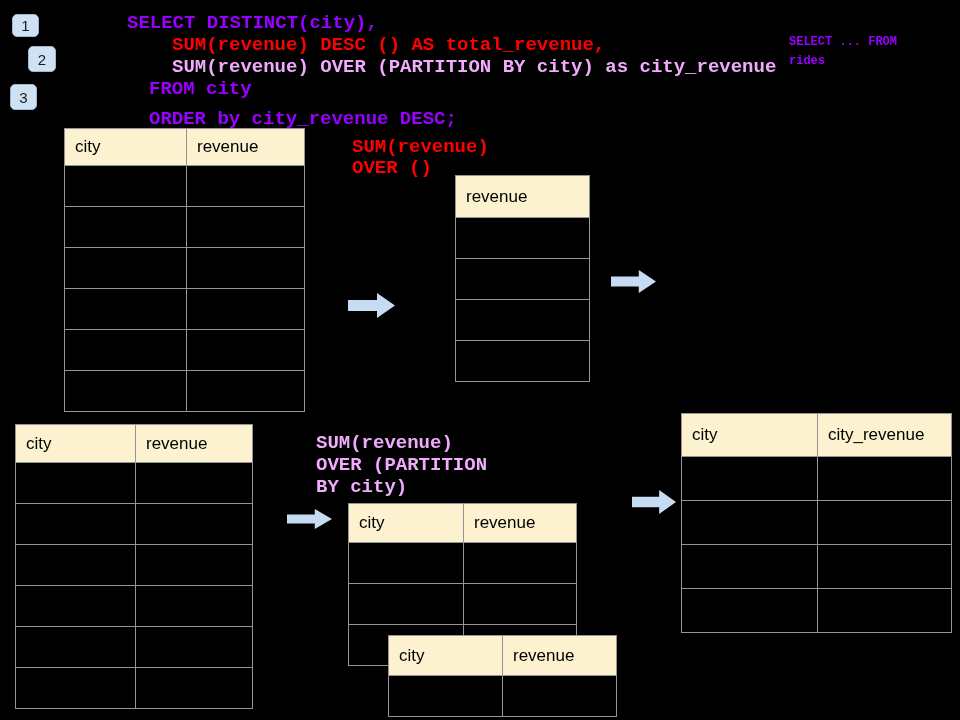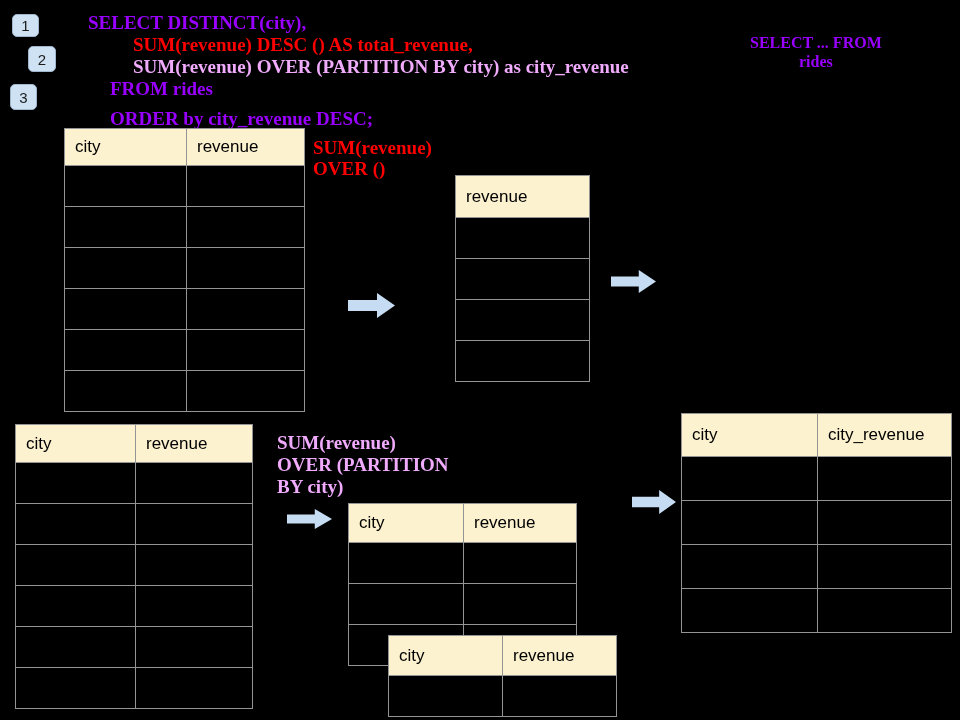--- a/index.html
+++ b/index.html
@@ -8,32 +8,32 @@
 
   
   .badge{position:absolute;background:#CFE2F3;border:1px solid #9FB6CF;border-radius:5px;
          color:#1b1b1b;font:15px "Liberation Sans",sans-serif;
          display:flex;align-items:center;justify-content:center;box-sizing:border-box;}
   #badge-1{left:12px;top:14px;width:27px;height:23px;}
   #badge-2{left:28px;top:46px;width:28px;height:26px;}
   #badge-3{left:10px;top:84px;width:27px;height:26px;}
 
   
-  .code{position:absolute;font-family:Liberation Serif, serif;
-        font-weight:700;white-space:pre-line;}
+  .code{position:absolute;font-family:Liberation Mono, monospace;
+        font-weight:700;white-space:pre-line;margin-left:39px;}
   .purple{color:#9900FF;}
   .red{color:#FF0000;}
   .green{color:#f0abfc;}
   .sql-line{font-size:19px;line-height:22px;}
   #sql-l1{left:88px;top:12px;}
   #sql-l2{left:133px;top:34px;}
   #sql-l3{left:133px;top:56px;}
   #sql-l4{left:110px;top:78px;}
   #sql-l5{left:110px;top:108px;}
-  #side-note{left:750px;top:33px;font-size:16px;line-height:19px;text-align:center;}
+  #side-note{left:750px;top:33px;font-size:12px;line-height:19px;}
   #label-total{left:313px;top:137px;font-size:19px;line-height:21px;}
   #label-partition{left:277px;top:432px;font-size:19px;line-height:22px;}
 
   
   table.tbl{position:absolute;border-collapse:collapse;table-layout:fixed;background:#000;border-radius:18px;}
   .tbl th,.tbl td{border:1px solid #949494;padding:0;box-sizing:border-box;}
   .tbl th{background:#FCF2CF;font:400 17px "Liberation Sans",sans-serif;color:#000;
           text-align:left;padding-left:10px;}
   #t1{left:64px;top:128px;width:241px;}
   #t1 th{height:37px;} #t1 td{height:41px;} #t1 .c0{width:122px;}
@@ -61,21 +61,21 @@
 
 <div class="stage">
 
   <div class="badge" id="badge-1">1</div>
   <div class="badge" id="badge-2">2</div>
   <div class="badge" id="badge-3">3</div>
 
   <div class="code sql-line purple" id="sql-l1">SELECT DISTINCT(city),</div>
   <div class="code sql-line red" id="sql-l2">SUM(revenue) DESC () AS total_revenue,</div>
   <div class="code sql-line green" id="sql-l3">SUM(revenue) OVER (PARTITION BY city) as city_revenue</div>
-  <div class="code sql-line purple" id="sql-l4">FROM rides</div>
+  <div class="code sql-line purple" id="sql-l4">FROM city</div>
   <div class="code sql-line purple" id="sql-l5">ORDER by city_revenue DESC;</div>
 
   <div class="code purple" id="side-note">SELECT ... FROM
 rides</div>
 
   <div class="code red" id="label-total">SUM(revenue)
 OVER ()</div>
   <div class="code green" id="label-partition">SUM(revenue)
 OVER (PARTITION
 BY city)</div>

